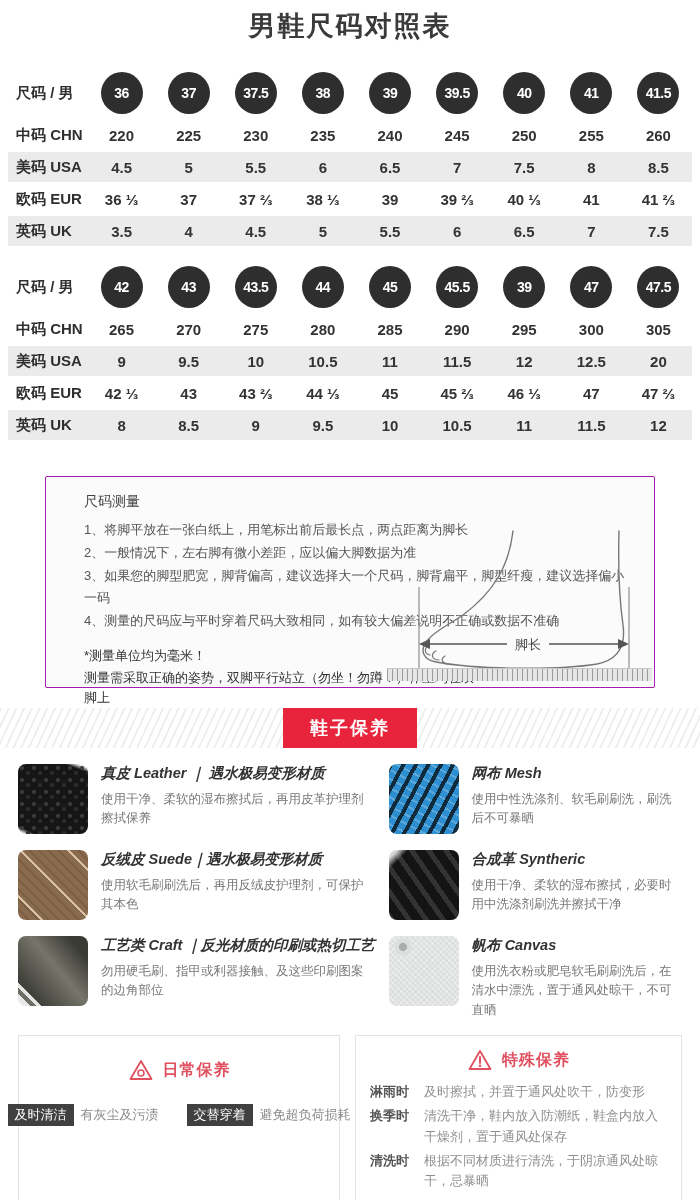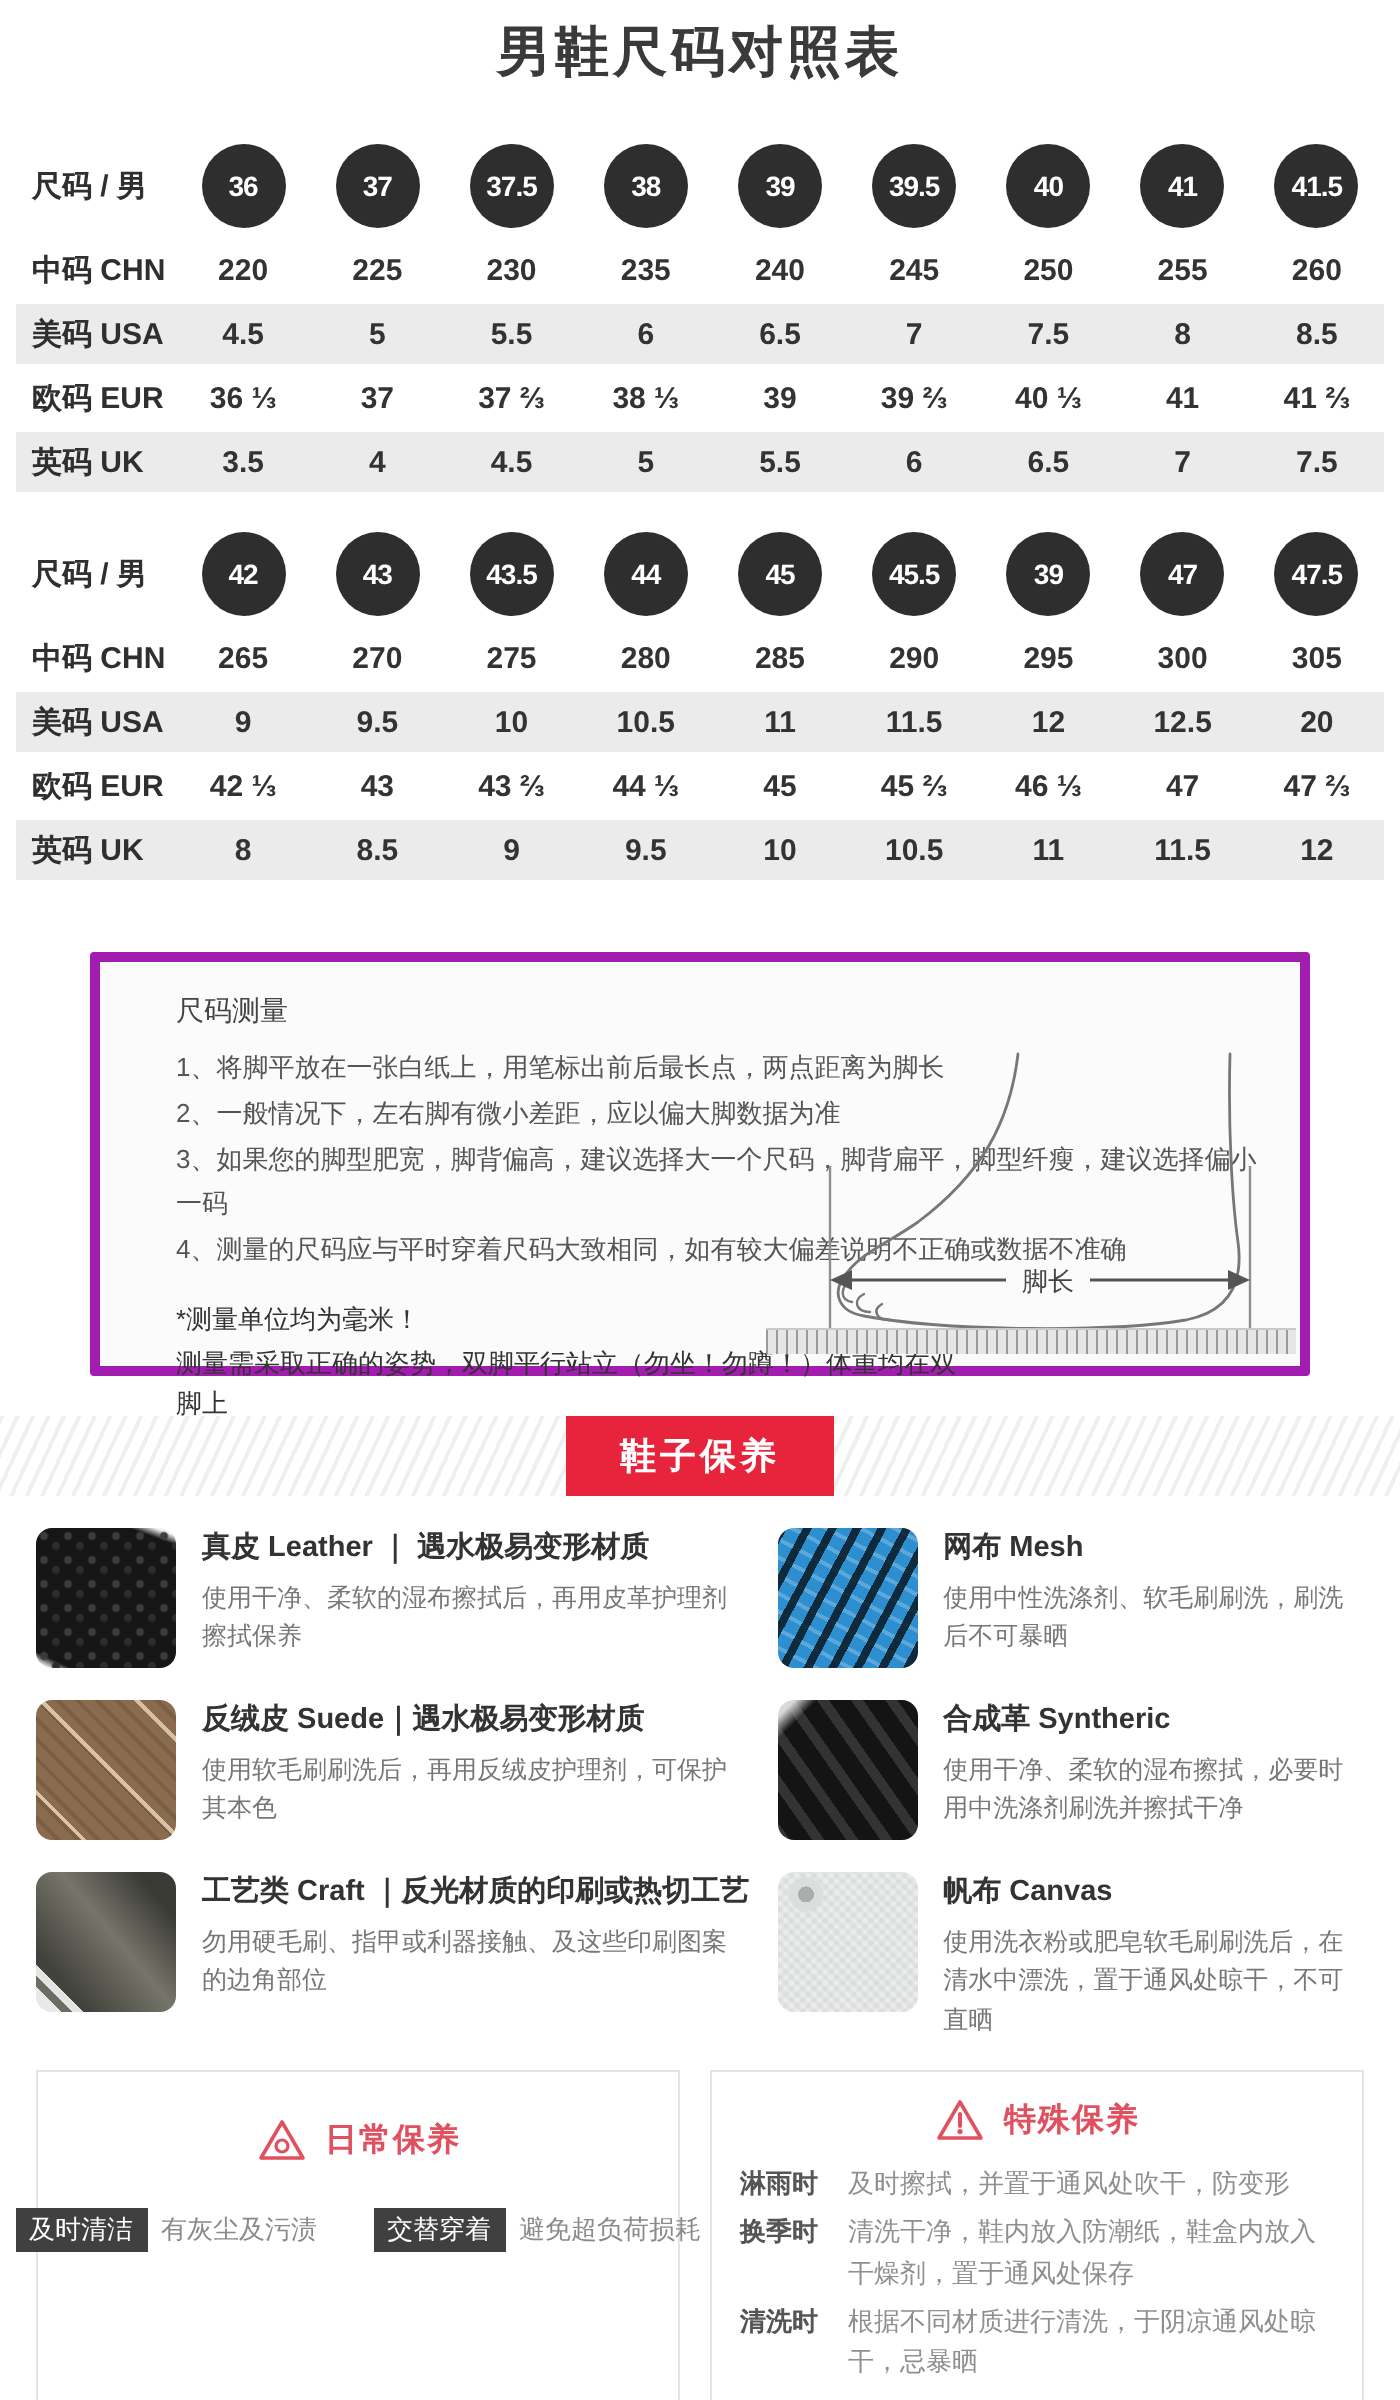--- a/index.html
+++ b/index.html
@@ -25,21 +25,21 @@
   .tcell { flex:1; text-align:center; font-size:15px; font-weight:bold; color:#333; }
   .circle {
     display:inline-flex; align-items:center; justify-content:center;
     width:42px; height:42px; border-radius:50%; background:#2e2e2e;
     color:#fff; font-weight:bold; font-size:14px; letter-spacing:-0.5px;
   }
 
   
   .measure-box {
     position:relative; margin:36px 45px 0; height:212px;
-    border:5px solid #a21caf; background:#fbfbfb; border-radius:2px;
+    border:1px solid #a21caf; background:#fbfbfb; border-radius:2px;
     padding:16px 20px 0 38px;
   }
   .m-title { font-size:14px; color:#444; margin-bottom:8px; }
   .m-steps { font-size:13px; color:#555; line-height:1.75; }
   .m-note-title { font-size:13px; color:#333; margin-top:14px; }
   .m-note { font-size:13px; color:#333; line-height:1.55; margin-top:3px; width:400px; }
   .foot-diagram { position:absolute; right:10px; bottom:6px; width:235px; height:152px; pointer-events:none; }
   .foot-diagram svg { position:absolute; left:0; top:0; }
   .ruler {
     position:absolute; left:-22px; right:-8px; bottom:0; height:13px;
@@ -61,21 +61,21 @@
   }
 
   
   .materials {
     display:grid; grid-template-columns:1fr 1fr; column-gap:14px; row-gap:8px;
     padding:0 18px; margin-top:14px;
   }
   .mat-card { display:flex; gap:13px; min-height:78px; }
   .swatch { width:70px; height:70px; border-radius:8px; flex:none; margin-top:2px; }
   .mat-text { padding-top:2px; }
-  .mat-title { font-size:14.5px; font-weight:bold; color:#333; margin-bottom:7px; white-space:nowrap; }
+  .mat-title { font-size:14.5px; font-weight:bold; color:#333; margin-bottom:7px; white-space:nowrap;font-style:italic; }
   .mat-desc { font-size:12.5px; color:#777; line-height:1.55; }
 
   
   .sw-leather {
     background-color:#161616;
     background-image:
       radial-gradient(circle at 4px 4px, #3c3c3c 1.5px, transparent 2.5px),
       radial-gradient(circle at 10px 9px, #2d2d2d 1.5px, transparent 2.5px),
       linear-gradient(200deg,#f2f2f2 0 4%, transparent 9%),
       linear-gradient(25deg,#e8e8e8 0 3%, transparent 8%);

